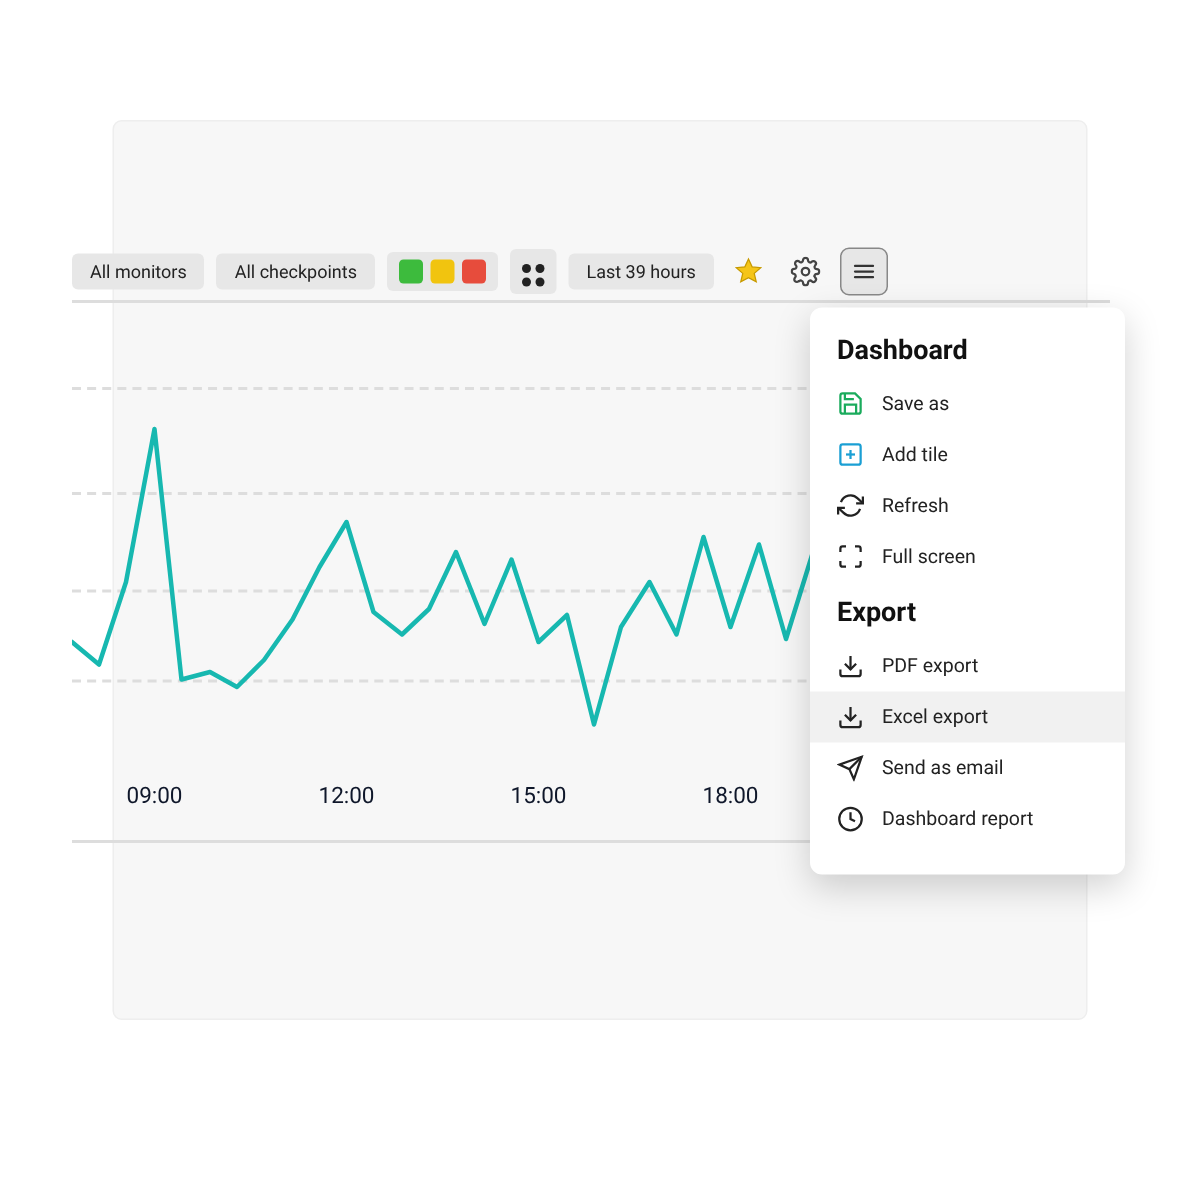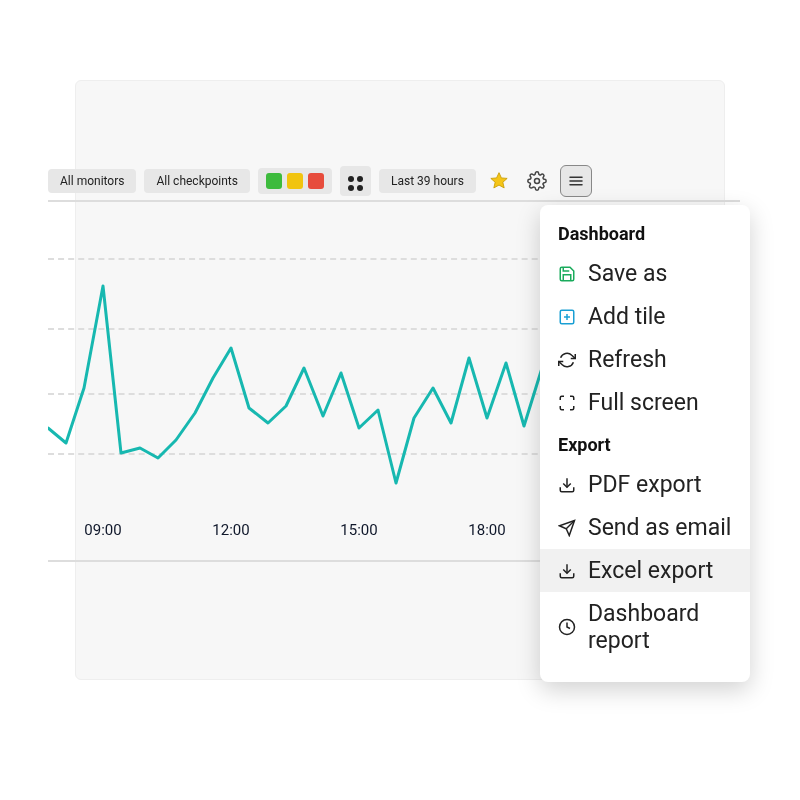--- a/index.html
+++ b/index.html
@@ -139,21 +139,21 @@
   font-weight: 700;
   font-size: 18px;
   padding: 4px 18px 8px 18px;
   color: #111;
 }
 .dd-item {
   display: flex;
   align-items: center;
   gap: 12px;
   padding: 8px 18px;
-  font-size: 23px;
+  font-size: 13px;
   color: #222;
   cursor: pointer;
 }
 .dd-item.hover { background: #f1f1f1; }
 .dd-item .icn { width: 18px; height: 18px; display:flex; align-items:center; justify-content:center; flex-shrink:0; }
 .dd-item .icn svg { width: 18px; height: 18px; }
 </style>
 </head>
 <body>
 
@@ -258,41 +258,41 @@
   <div class="dd-item">
     <span class="icn">
         <svg viewBox="0 0 24 24" fill="none" stroke="#222" stroke-width="2">
           <path d="M21 15v4a2 2 0 0 1-2 2H5a2 2 0 0 1-2-2v-4"></path>
           <polyline points="7 10 12 15 17 10"></polyline>
           <line x1="12" y1="15" x2="12" y2="3"></line>
         </svg>
       </span>
     <span>PDF export</span>
   </div>
-  <div class="dd-item">
-    <span class="icn">
-        <svg viewBox="0 0 24 24" fill="none" stroke="#222" stroke-width="2">
-          <line x1="22" y1="2" x2="11" y2="13"></line>
-          <polygon points="22 2 15 22 11 13 2 9 22 2"></polygon>
-        </svg>
-      </span>
-    <span>Send as email</span>
-  </div>
   <div class="dd-item hover">
     <span class="icn">
         <svg viewBox="0 0 24 24" fill="none" stroke="#222" stroke-width="2">
           <path d="M21 15v4a2 2 0 0 1-2 2H5a2 2 0 0 1-2-2v-4"></path>
           <polyline points="7 10 12 15 17 10"></polyline>
           <line x1="12" y1="15" x2="12" y2="3"></line>
         </svg>
       </span>
     <span>Excel export</span>
   </div>
   <div class="dd-item">
     <span class="icn">
         <svg viewBox="0 0 24 24" fill="none" stroke="#222" stroke-width="2">
+          <line x1="22" y1="2" x2="11" y2="13"></line>
+          <polygon points="22 2 15 22 11 13 2 9 22 2"></polygon>
+        </svg>
+      </span>
+    <span>Send as email</span>
+  </div>
+  <div class="dd-item">
+    <span class="icn">
+        <svg viewBox="0 0 24 24" fill="none" stroke="#222" stroke-width="2">
           <circle cx="12" cy="12" r="10"></circle>
           <polyline points="12 6 12 12 16 14"></polyline>
         </svg>
       </span>
     <span>Dashboard report</span>
   </div>
 </div>
 
 </body></html>

